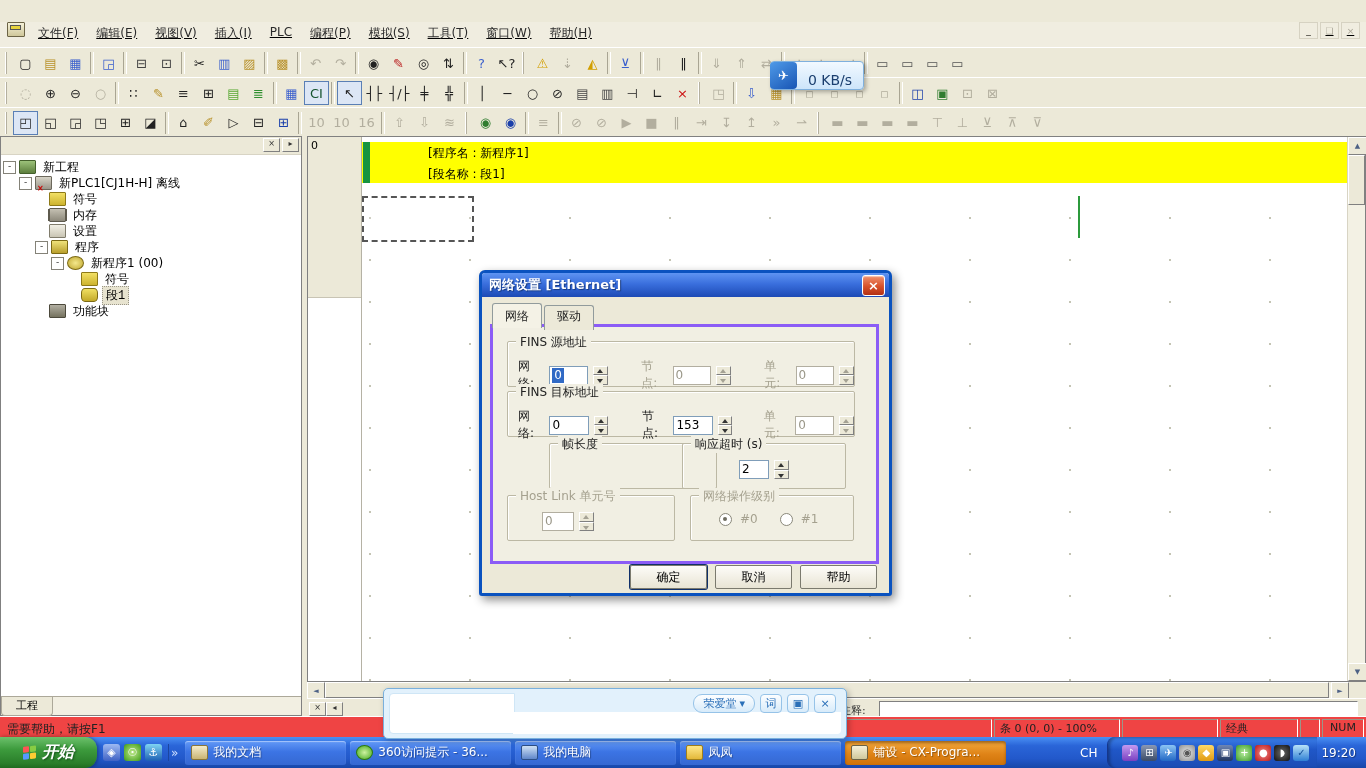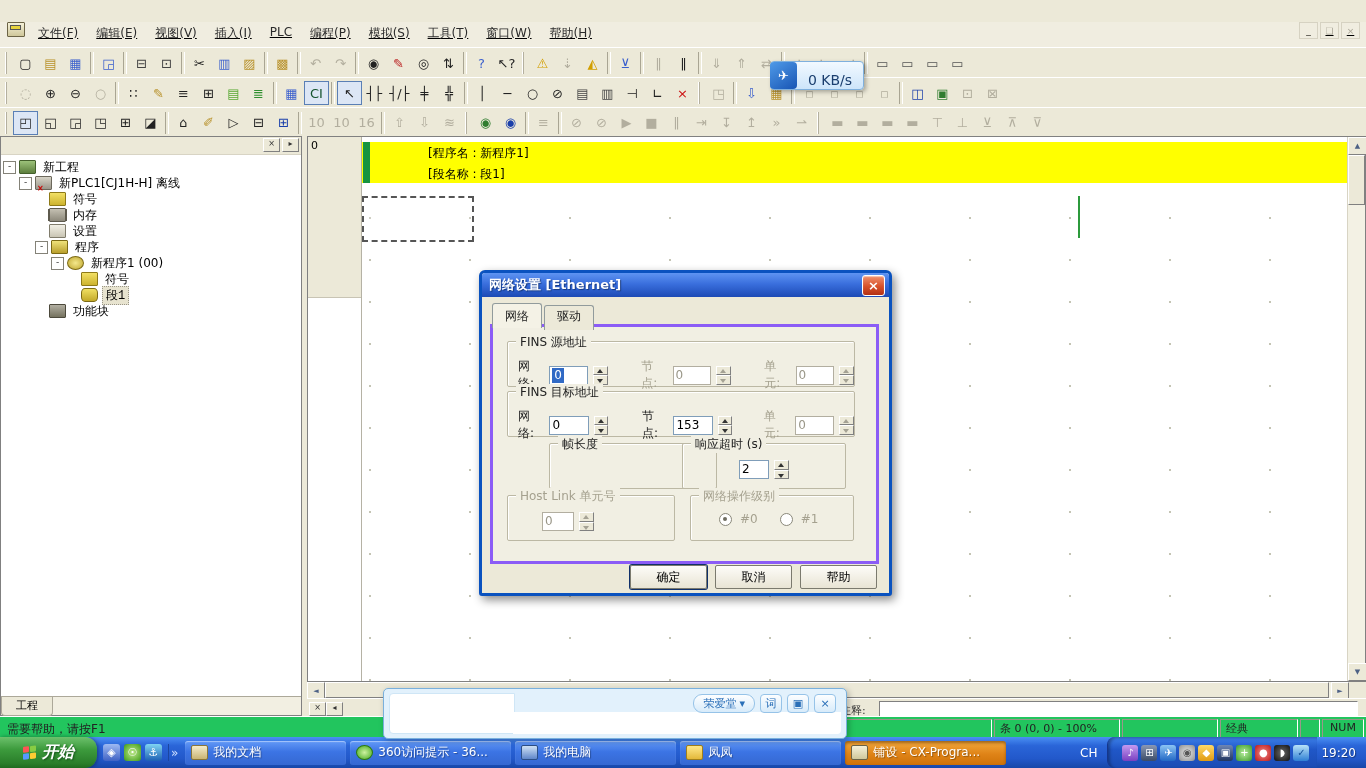--- a/index.html
+++ b/index.html
@@ -95,21 +95,21 @@
   #hcorner{width:17px;height:100%;background:#ece9d8;flex:none;}
   
   #addrrow{flex:1;background:#ece9d8;position:relative;border-top:1px solid #fff;}
   #addrrow .mini-btn{position:absolute;top:3px;}
   #addrrow .mb1{left:2px;} #addrrow .mb2{left:19px;}
   #addrrow .lbl{position:absolute;top:4px;font-size:11px;color:#333;}
   #addr-label{left:406px;} #cmt-label{left:533px;}
   .sunkfield{position:absolute;top:2px;height:14px;background:#fff;border:1px solid;border-color:#808080 #fff #fff #808080;}
   #addr-field{left:452px;width:74px;} #cmt-field{left:572px;right:8px;}
   
-  #statusB{position:absolute;top:716px;left:0;right:0;height:21px;background:#22c55e;
+  #statusB{position:absolute;top:716px;left:0;right:0;height:21px;background:#ef4444;
     display:flex;align-items:center;gap:2px;padding:1px 2px;border-top:1px solid #fff;}
   .seg{height:15px;border:1px solid;border-color:#9a9689 #fff #fff #9a9689;padding:1px 5px;
     font-size:11px;color:#222;white-space:nowrap;overflow:hidden;flex:none;}
   #seg-help{flex:1;border:none;padding-left:5px;font-size:12px;}
   #seg-net{width:322px;} #seg-pos{width:114px;} #seg-e1{width:84px;} #seg-style{width:66px;} #seg-e2{width:8px;} #seg-num{width:30px;text-align:center;}
   
   #taskbar{position:absolute;top:737px;left:0;right:0;height:31px;
     background:linear-gradient(180deg,#4a90f4 0%,#2a65d8 28%,#2258ca 70%,#1747a8 100%);
     display:flex;align-items:center;}
   #startbtn{height:31px;width:97px;flex:none;border-radius:0 12px 12px 0;

